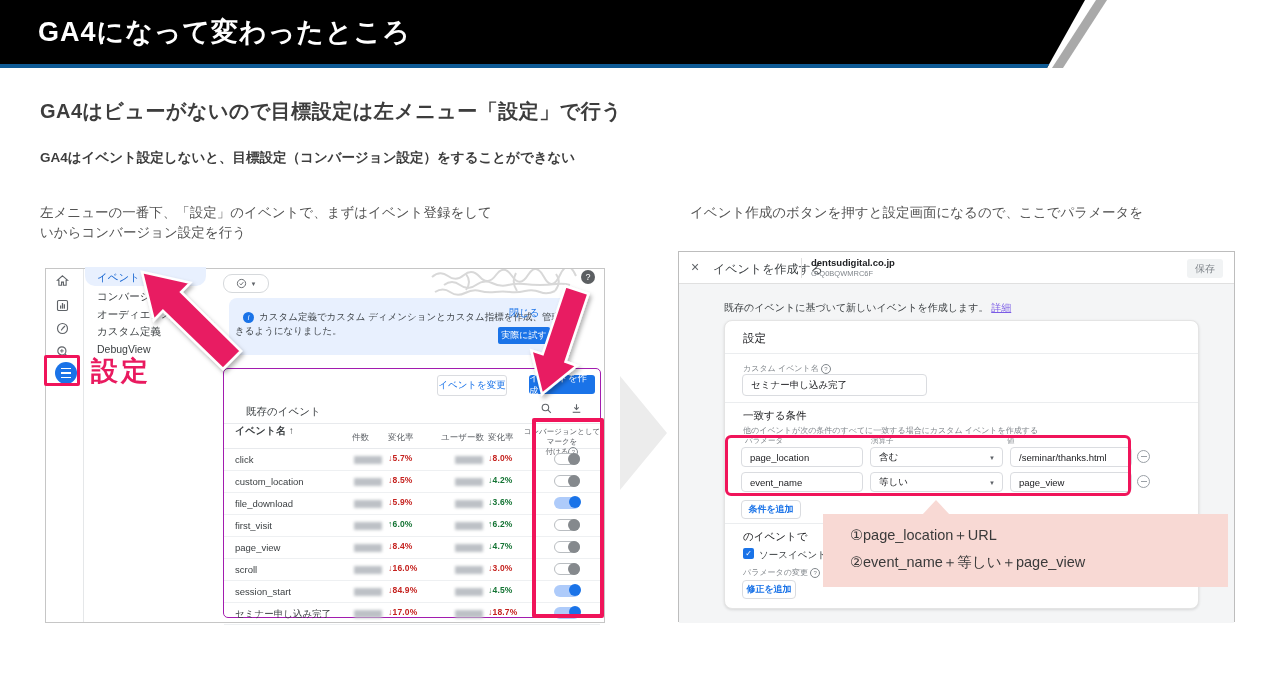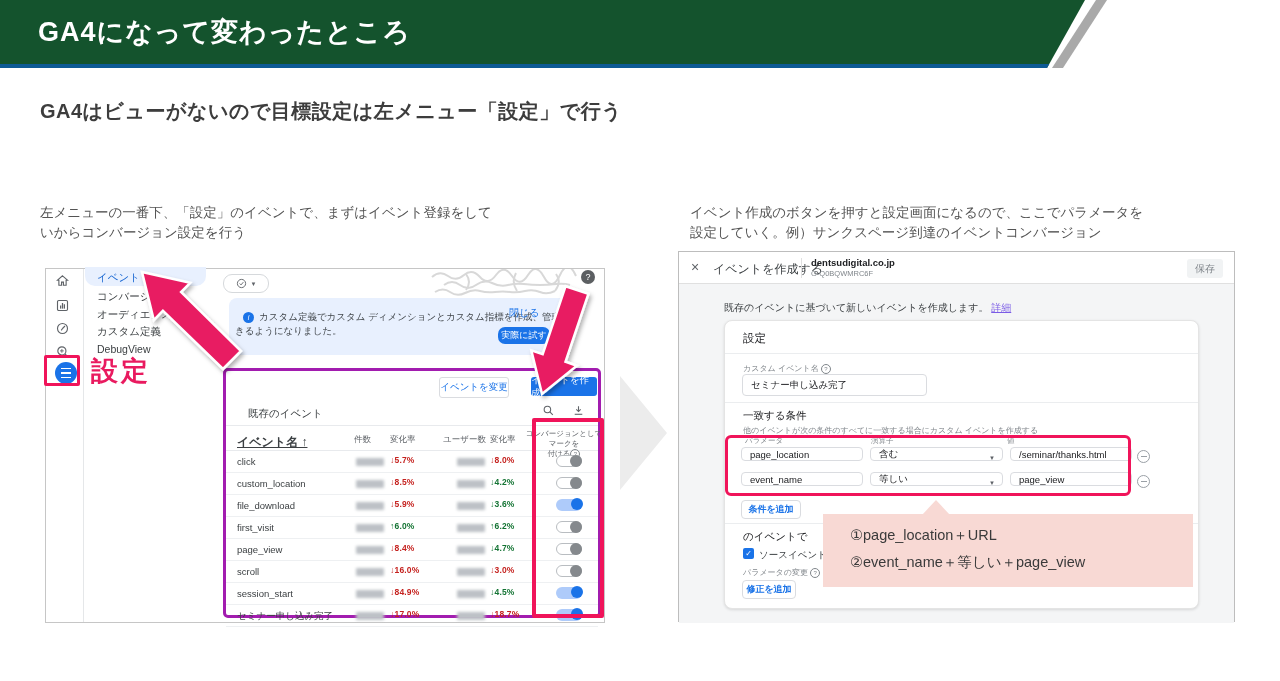--- a/index.html
+++ b/index.html
@@ -1,20 +1,20 @@
 <!DOCTYPE html>
 <html><head>
 <meta charset="utf-8">
 <style>
   html,body{margin:0;padding:0;background:#fff;}
   #page{position:relative;width:1280px;height:681px;background:#fff;overflow:hidden;
         font-family:"Liberation Sans","DejaVu Sans",sans-serif;color:#3c4043;}
 
   
-  #topbar{position:absolute;left:0;top:0;width:1280px;height:68px;background:#14532d;
+  #topbar{position:absolute;left:0;top:0;width:1280px;height:68px;background:#000000;
           clip-path:polygon(0 0,1085px 0,1047px 100%,0 100%);}
   #topbar .edge{position:absolute;left:0;bottom:0;width:100%;height:4px;background:#0e5a94;}
   #topbar h1{margin:0;position:absolute;left:38px;top:14px;font-size:27px;font-weight:bold;color:#fff;letter-spacing:1px;}
   #slash{position:absolute;left:0;top:0;width:1280px;height:68px;background:#a9a9a9;
          clip-path:polygon(1096px 0,1107px 0,1063px 100%,1052px 100%);}
 
   .heading{position:absolute;left:40px;top:98px;font-size:20px;font-weight:bold;color:#3d3d3d;letter-spacing:.5px;}
   .subheading{position:absolute;left:40px;top:149px;font-size:13.5px;font-weight:bold;color:#3d3d3d;}
   .caption{position:absolute;font-size:13.5px;color:#545454;line-height:1.45;}
 
@@ -39,31 +39,31 @@
         display:flex;align-items:center;justify-content:center;gap:4px;background:#fff;}
   .help-dot{position:absolute;left:535px;top:1px;width:14px;height:14px;border-radius:50%;background:#5c5f62;color:#fff;
             font-size:9px;display:flex;align-items:center;justify-content:center;}
 
   .banner{position:absolute;left:183px;top:29px;width:342px;height:57px;background:#e8f0fe;border-radius:8px;font-size:9.5px;color:#41464b;}
   .banner .iico{position:absolute;left:14px;top:14px;width:11px;height:11px;border-radius:50%;background:#1a73e8;color:#fff;
                 font-size:7px;display:flex;align-items:center;justify-content:center;font-style:italic;}
   .banner .l1{position:absolute;left:30px;top:13px;white-space:nowrap;}
   .banner .l2{position:absolute;left:6px;top:27px;white-space:nowrap;}
   .banner .close{position:absolute;left:280px;top:8px;color:#1a73e8;font-size:10px;}
-  .banner .try{position:absolute;left:269px;top:29px;width:52px;height:17px;background:#1a73e8;color:#fff;border-radius:7px;
+  .banner .try{position:absolute;left:269px;top:29px;width:52px;height:17px;background:#1a73e8;color:#fff;border-radius:2px;
                font-size:9px;display:flex;align-items:center;justify-content:center;}
 
-  .lcard{position:absolute;left:177px;top:99px;width:378px;height:250px;border:3px solid #a21caf;border-radius:5px;background:#fff;box-sizing:border-box;}
+  .lcard{position:absolute;left:177px;top:99px;width:378px;height:250px;border:1px solid #a21caf;border-radius:5px;background:#fff;box-sizing:border-box;}
   .btn-outline{position:absolute;height:19px;border:1px solid #dadce0;border-radius:3px;background:#fff;color:#1a73e8;
                font-size:9.5px;display:flex;align-items:center;justify-content:center;}
   .btn-fill{position:absolute;height:19px;border-radius:3px;background:#1a73e8;color:#fff;
             font-size:9.5px;display:flex;align-items:center;justify-content:center;}
   .tbl-title{position:absolute;left:22px;top:36px;font-size:10.5px;color:#3c4043;}
   .tbl-head{position:absolute;left:0;top:54px;width:100%;height:26px;border-top:1px solid #e8eaed;border-bottom:1px solid #e8eaed;box-sizing:border-box;font-size:8.5px;color:#5f6368;}
-  .th-name{position:absolute;left:11px;top:8px;font-weight:bold;color:#3c4043;font-size:12px;text-decoration:underline;}
+  .th-name{position:absolute;left:11px;top:0;font-weight:bold;color:#3c4043;font-size:10px;}
   .th-count{position:absolute;left:128px;top:8px;width:30px;text-align:left;}
   .th-chg1{position:absolute;left:164px;top:8px;}
   .th-users{position:absolute;left:214px;top:8px;width:46px;text-align:right;}
   .th-chg2{position:absolute;left:264px;top:8px;}
   .th-mark{position:absolute;left:298px;top:3px;width:80px;text-align:center;font-size:7.5px;line-height:1.3;}
   .qmark{display:inline-block;width:8px;height:8px;border:1px solid #80868b;border-radius:50%;font-size:6px;line-height:8px;text-align:center;color:#80868b;}
   #rows{position:absolute;left:0;top:80px;width:100%;}
   .ev-row{position:relative;height:21px;border-bottom:1px solid #eef0f2;}
   .ev-name{position:absolute;left:11px;top:5px;font-size:9.5px;color:#3c4043;}
   .blur{position:absolute;top:7px;width:28px;height:8px;background:#bdc1c6;border-radius:1px;filter:blur(1.6px);}
@@ -91,57 +91,57 @@
   .dlg-propid{position:absolute;left:132px;top:17px;font-size:7.5px;color:#80868b;}
   .dlg-save{position:absolute;left:508px;top:7px;width:36px;height:19px;background:#f1f3f4;border-radius:3px;color:#80868b;
             font-size:10px;display:flex;align-items:center;justify-content:center;}
   .dlg-desc{position:absolute;left:45px;top:49px;font-size:10px;color:#3c4043;}
   .dlg-desc a{color:#7b5ce6;text-decoration:underline;}
   .rcard{position:absolute;left:45px;top:68px;width:475px;height:289px;background:#fff;border:1px solid #e4e4e4;border-radius:8px;
          box-shadow:0 1px 3px rgba(0,0,0,.12);box-sizing:border-box;}
   .rc-sec{position:absolute;left:18px;font-size:11.5px;color:#202124;}
   .rc-div{position:absolute;left:0;width:100%;height:1px;background:#ebedef;}
   .rc-lab{position:absolute;font-size:8px;color:#80868b;}
-  .gin{position:absolute;height:14px;border:1px solid #dadce0;border-radius:4px;background:#fff;font-size:9.5px;color:#202124;
+  .gin{position:absolute;height:20px;border:1px solid #dadce0;border-radius:4px;background:#fff;font-size:9.5px;color:#202124;
        display:flex;align-items:center;padding:0 8px;box-sizing:border-box;white-space:nowrap;overflow:hidden;}
   .sel .caret{position:absolute;right:7px;top:7px;font-size:6px;color:#5f6368;}
   .remove{position:absolute;width:13px;height:13px;border:1px solid #9aa0a6;border-radius:50%;box-sizing:border-box;}
   .remove::after{content:"";position:absolute;left:2.5px;top:4.8px;width:6px;height:1.4px;background:#9aa0a6;}
   .btn-blue-outline{position:absolute;border:1px solid #dadce0;border-radius:4px;background:#fff;color:#1a73e8;font-weight:bold;
                     font-size:9px;display:flex;align-items:center;justify-content:center;}
   .chk{position:absolute;width:11px;height:11px;background:#1a73e8;border-radius:2px;color:#fff;font-size:8px;line-height:11px;text-align:center;}
 
   
-  #callout{position:absolute;left:823px;top:514px;width:370px;height:73px;background:#f8d9d4;z-index:40;}
+  #callout{position:absolute;left:823px;top:514px;width:370px;height:73px;background:#f8d9d4;z-index:40;padding-left:35px;}
   #callout .a1{position:absolute;left:27px;top:12px;font-size:14.5px;color:#3a3a3a;}
   #callout .a2{position:absolute;left:27px;top:39px;font-size:14.5px;color:#3a3a3a;}
   #callout-tip{position:absolute;left:922px;top:500px;width:0;height:0;z-index:40;
                border-left:14px solid transparent;border-right:14px solid transparent;border-bottom:15px solid #f8d9d4;}
 
   #overlay{position:absolute;left:0;top:0;width:1280px;height:681px;pointer-events:none;z-index:50;}
 </style>
 </head>
 <body>
 
 <div id="page">
 
   <div id="topbar">
     <h1>GA4になって変わったところ</h1>
     <div class="edge"></div>
   </div>
   <div id="slash"></div>
 
   <div class="heading">GA4はビューがないので目標設定は左メニュー「設定」で行う</div>
+  <div class="subheading">GA4はイベント設定しないと、目標設定（コンバージョン設定）をすることができない</div>
   <div class="caption" style="left:40px;top:203px;">
     <div>左メニューの一番下、「設定」のイベントで、まずはイベント登録をして</div>
     <div>いからコンバージョン設定を行う</div>
   </div>
   <div class="caption" style="left:690px;top:203px;">
     <div>イベント作成のボタンを押すと設定画面になるので、ここでパラメータを</div>
-    <div>設定していく。例）サンクスページ到達のイベントコンバージョン</div>
   </div>
 
   <div class="shot" style="left:45px;top:268px;width:560px;height:355px;">
 
     <div class="rail">
       <svg style="top:4px;" width="15" height="15" viewBox="0 0 24 24">
           <path d="M12 4.5l8 7h-2.2v8h-4.3v-5h-3v5H6.2v-8H4z" fill="none" stroke="#5f6368" stroke-width="1.8"></path>
         </svg>
       <svg style="top:29px;" width="15" height="15" viewBox="0 0 24 24">
           <rect x="4" y="4" width="16" height="16" rx="2" fill="none" stroke="#5f6368" stroke-width="1.8"></rect>

